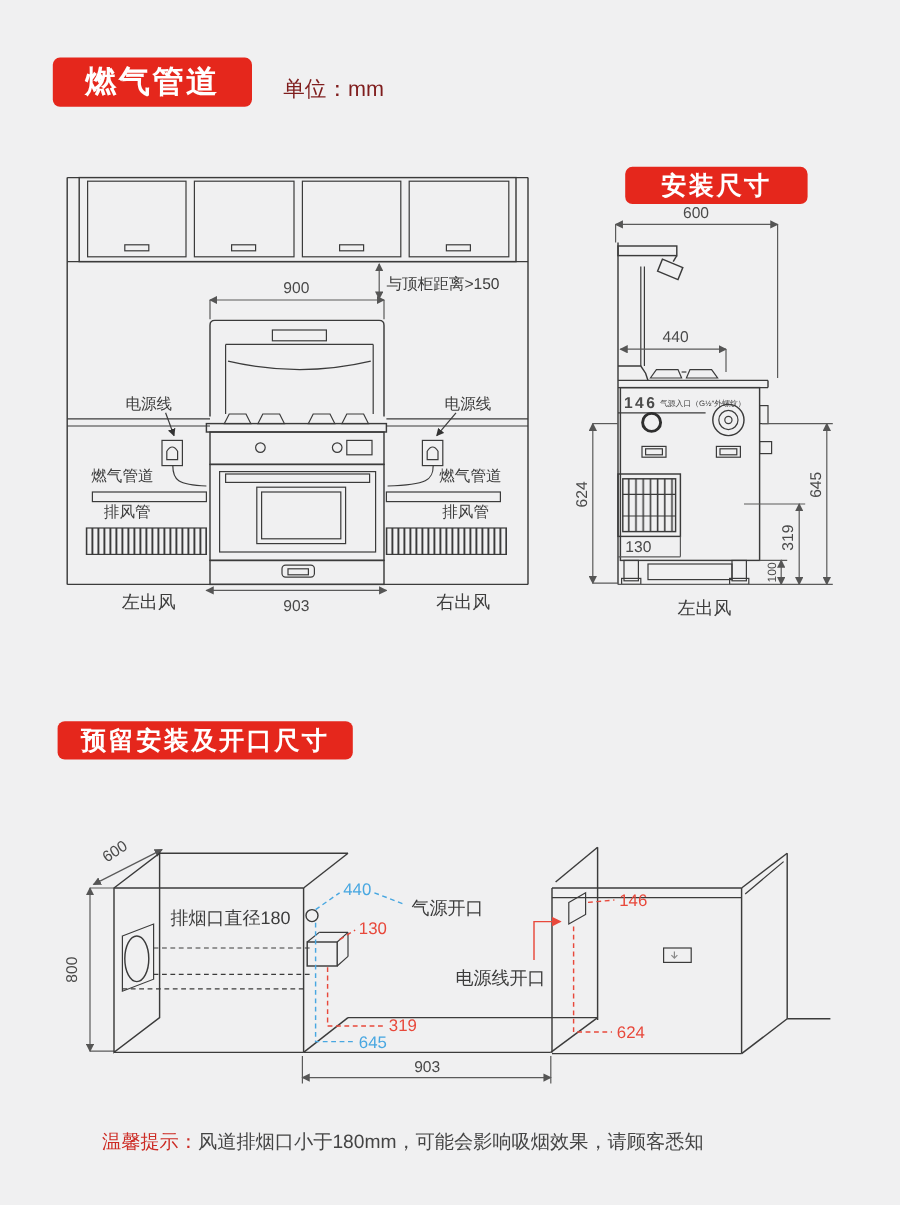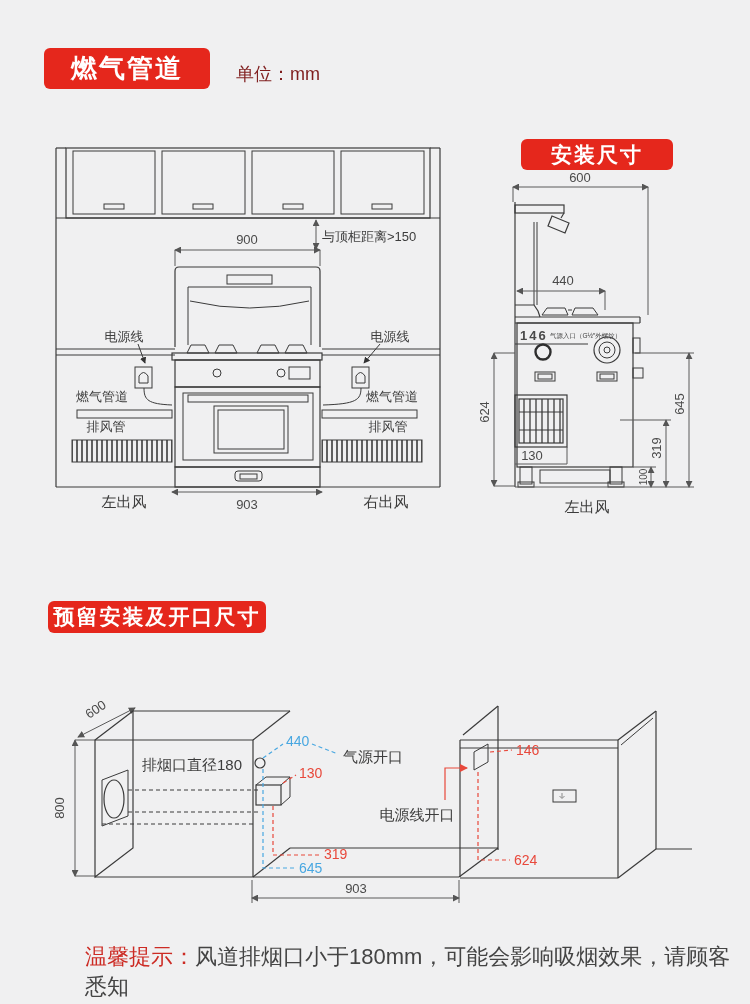--- a/index.html
+++ b/index.html
@@ -3,23 +3,23 @@
 <meta charset="utf-8">
 <style>
   html,body{margin:0;padding:0;}
   body{width:750px;height:1004px;position:relative;background:#f0f0f1;
        font-family:"Liberation Sans",sans-serif;overflow:hidden;}
   .badge{position:absolute;background:#e5271c;color:#fff;font-weight:bold;
          display:flex;align-items:center;justify-content:center;border-radius:6px;
          letter-spacing:2px;}
   #badge-main{left:44px;top:48px;width:166px;height:41px;font-size:26px;}
   #badge-side{left:521px;top:139px;width:152px;height:31px;font-size:21px;}
-  #badge-open{left:48px;top:601px;width:218px;height:32px;font-size:21px;}
+  #badge-open{left:48px;top:601px;width:246px;height:32px;font-size:21px;}
   #unit-label{position:absolute;left:236px;top:62px;font-size:18px;color:#7f1d1d;}
-  #footer-note{position:absolute;left:85px;top:942px;font-size:22px;color:#444;}
+  #footer-note{position:absolute;left:85px;top:942px;font-size:16px;color:#444;}
   #footer-note .np{color:#cc2b24;}
   svg{position:absolute;}
   #svg-front{left:40px;top:138px;}
   #svg-side{left:480px;top:172px;}
   #svg-open{left:40px;top:688px;}
   svg text{font-family:"Liberation Sans",sans-serif;}
   .ln{stroke:#3b3b3b;stroke-width:1.2;fill:none;}
   .tn{stroke:#3b3b3b;stroke-width:1;fill:none;}
   .dim{stroke:#5a5a5a;stroke-width:1;fill:none;}
   .dsh{stroke:#3b3b3b;stroke-width:1;fill:none;stroke-dasharray:4 3;}

